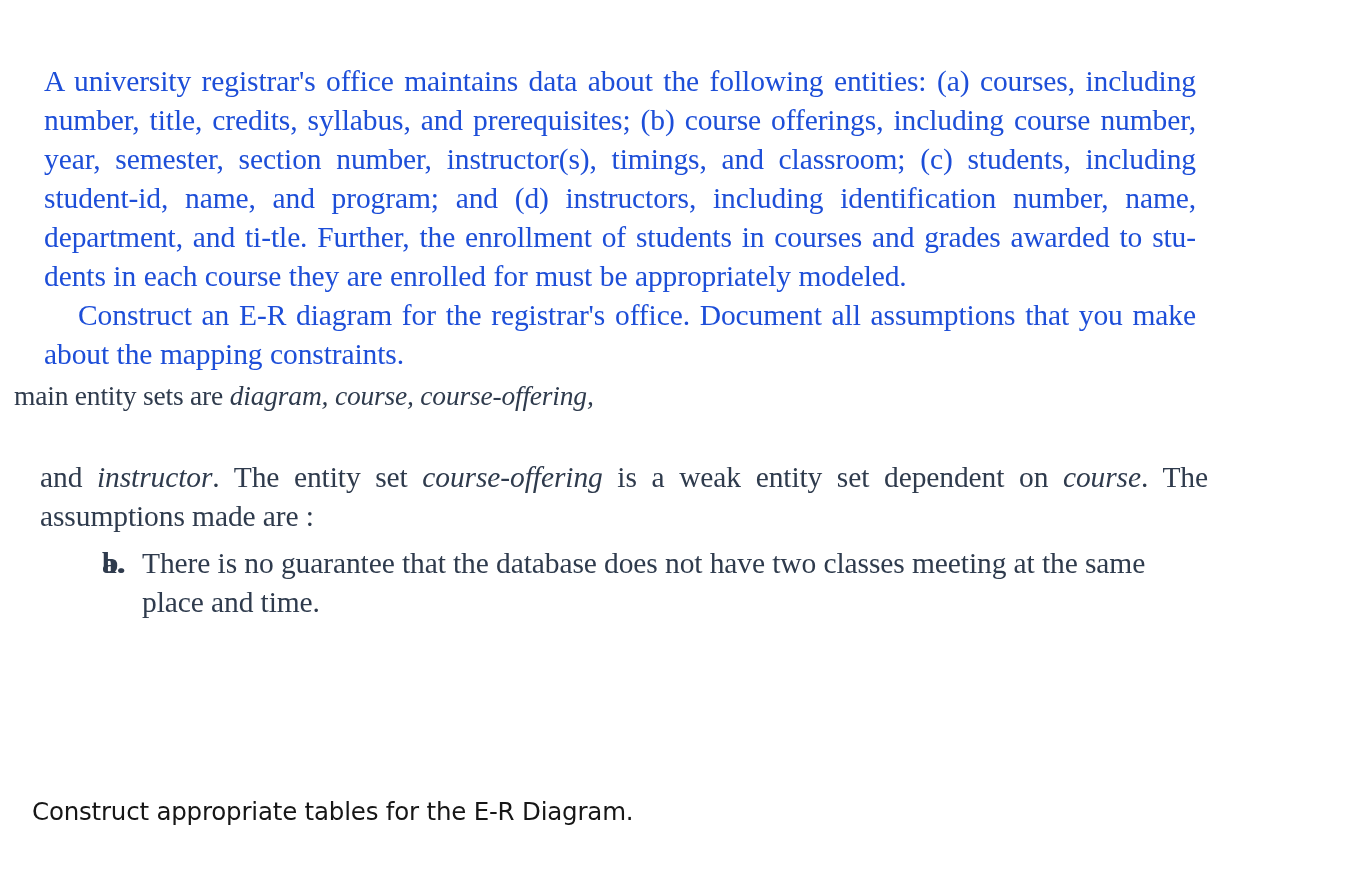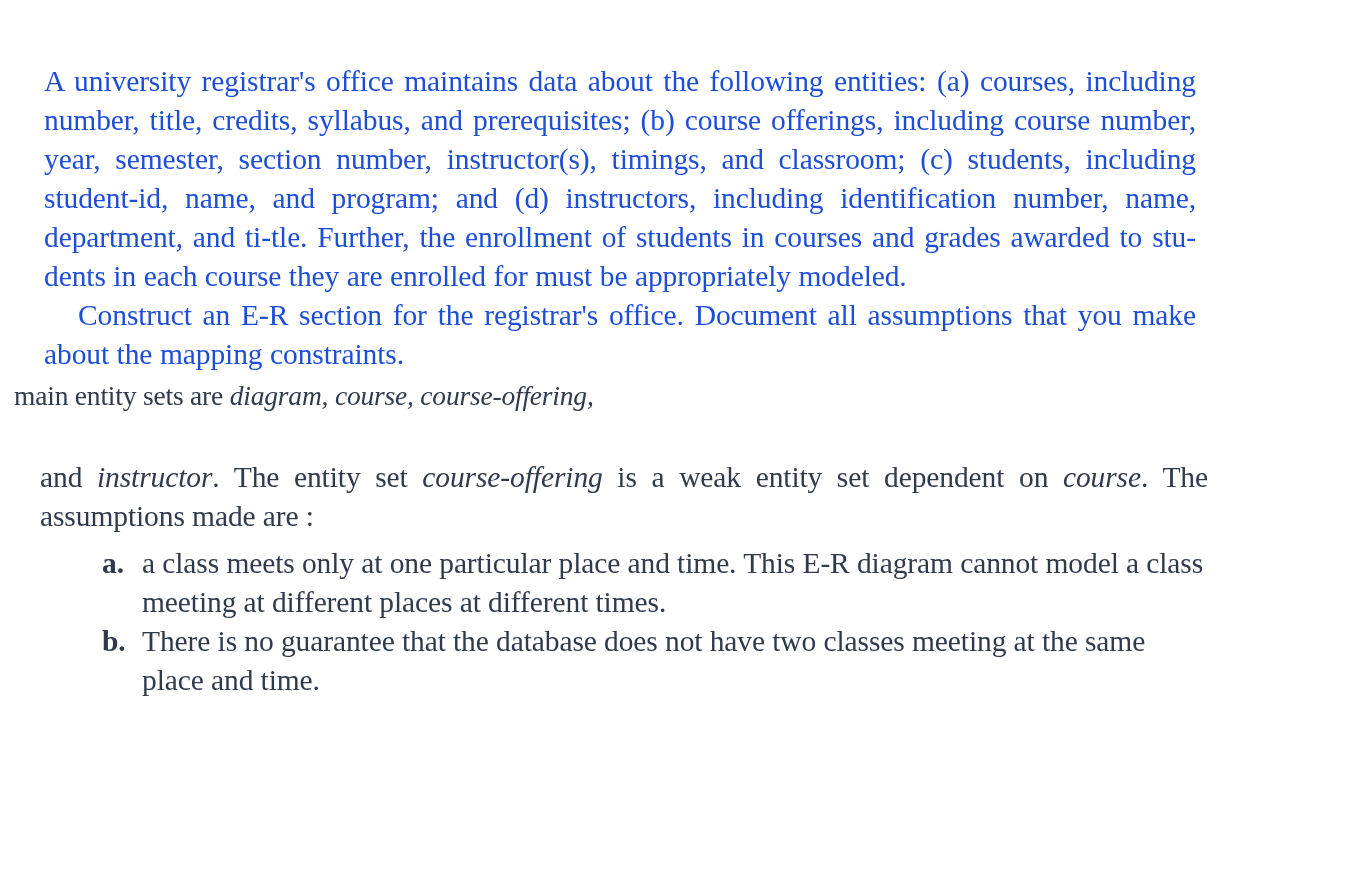--- a/index.html
+++ b/index.html
@@ -112,36 +112,36 @@
     white-space: nowrap;
   }
 </style>
 </head>
 <body>
 
 <div class="page">
 
   <div class="scan">
     <p class="para p1">A university registrar's office maintains data about the following entities: (a) courses, including number, title, credits, syllabus, and prerequisites; (b) course offerings, including course number, year, semester, section number, instructor(s), timings, and classroom; (c) students, including student-id, name, and program; and (d) instructors, including identification number, name, department, and ti-tle. Further, the enrollment of students in courses and grades awarded to stu-dents in each course they are enrolled for must be appropriately modeled.</p>
-    <p class="para p2">Construct an E-R section for the registrar's office. Document all assumptions that you make about the mapping constraints.</p>
+    <p class="para p2">Construct an E-R diagram for the registrar's office. Document all assumptions that you make about the mapping constraints.</p>
   </div>
 
   <div class="midline">
     <span>main entity sets are </span><i>diagram, course, course-offering,</i>
   </div>
 
   <div class="scan2">
     <p class="para3"><span>and </span><i>instructor</i><span>. The entity set </span><i>course-offering</i><span> is a weak entity set dependent on </span><i>course</i><span>. The assumptions made are :</span></p>
 
     <ul class="abc-list">
       <li>
         <span class="abc-marker">a.</span>
-        <span>a class meets only at one particular place and time. This E-R diagram cannot model a class meeting at different places at different times.</span>
       </li>
       <li>
         <span class="abc-marker">b.</span>
         <span>There is no guarantee that the database does not have two classes meeting at the same place and time.</span>
       </li>
     </ul>
   </div>
 
+  <div class="question">Construct appropriate tables for the E-R Diagram.</div>
 
 </div>
 
 </body></html>

